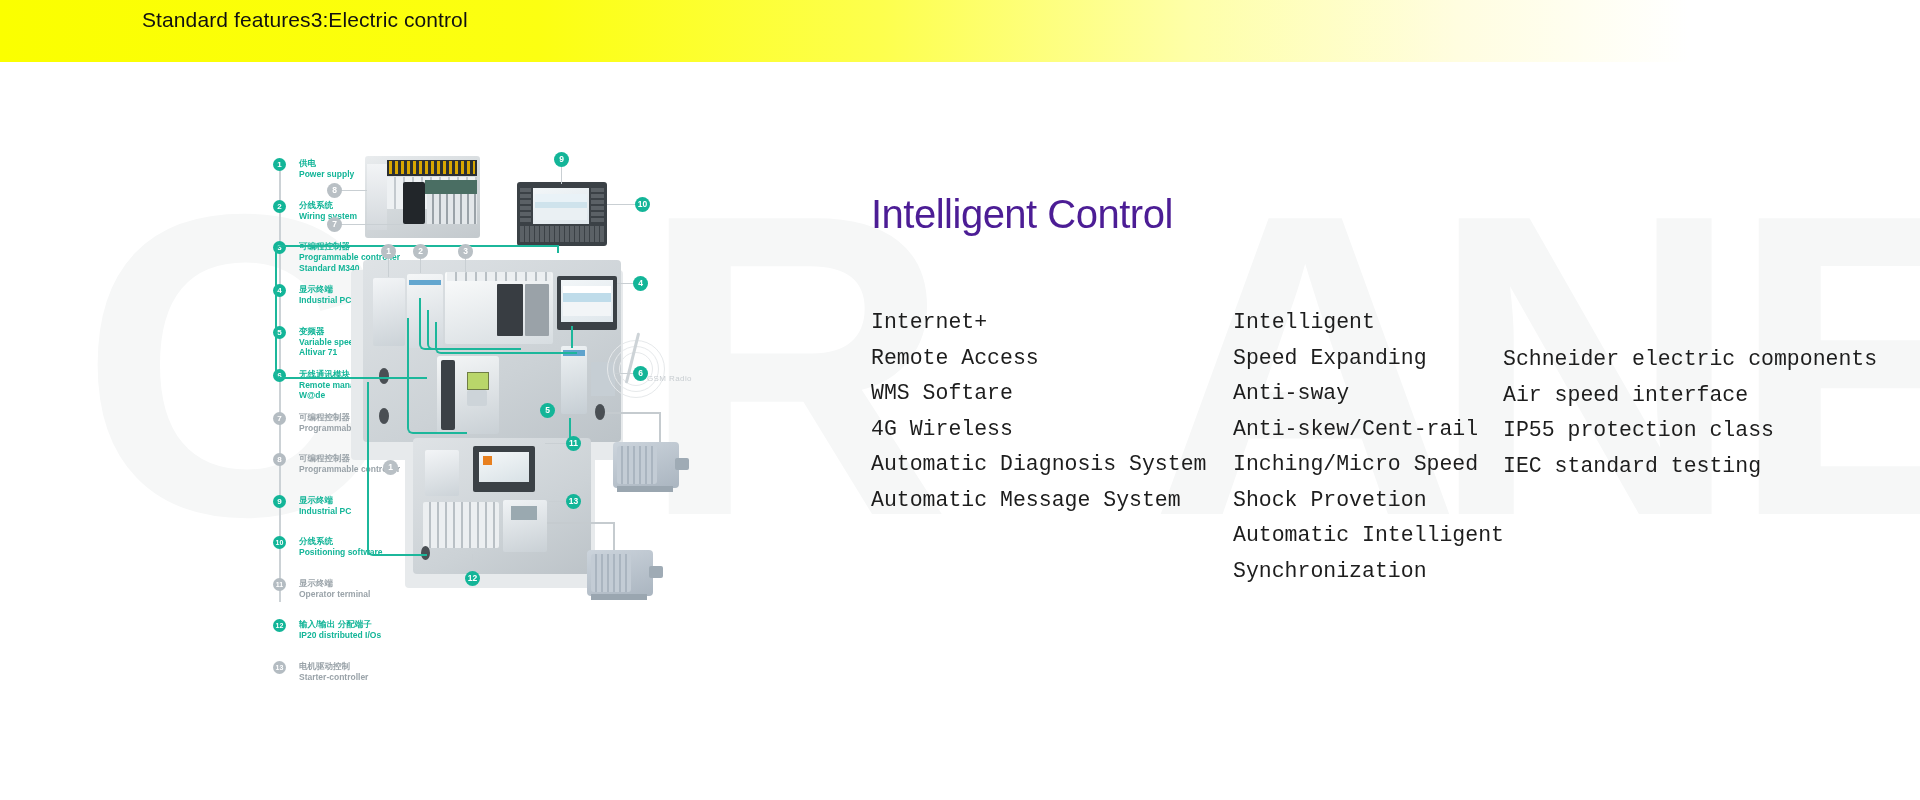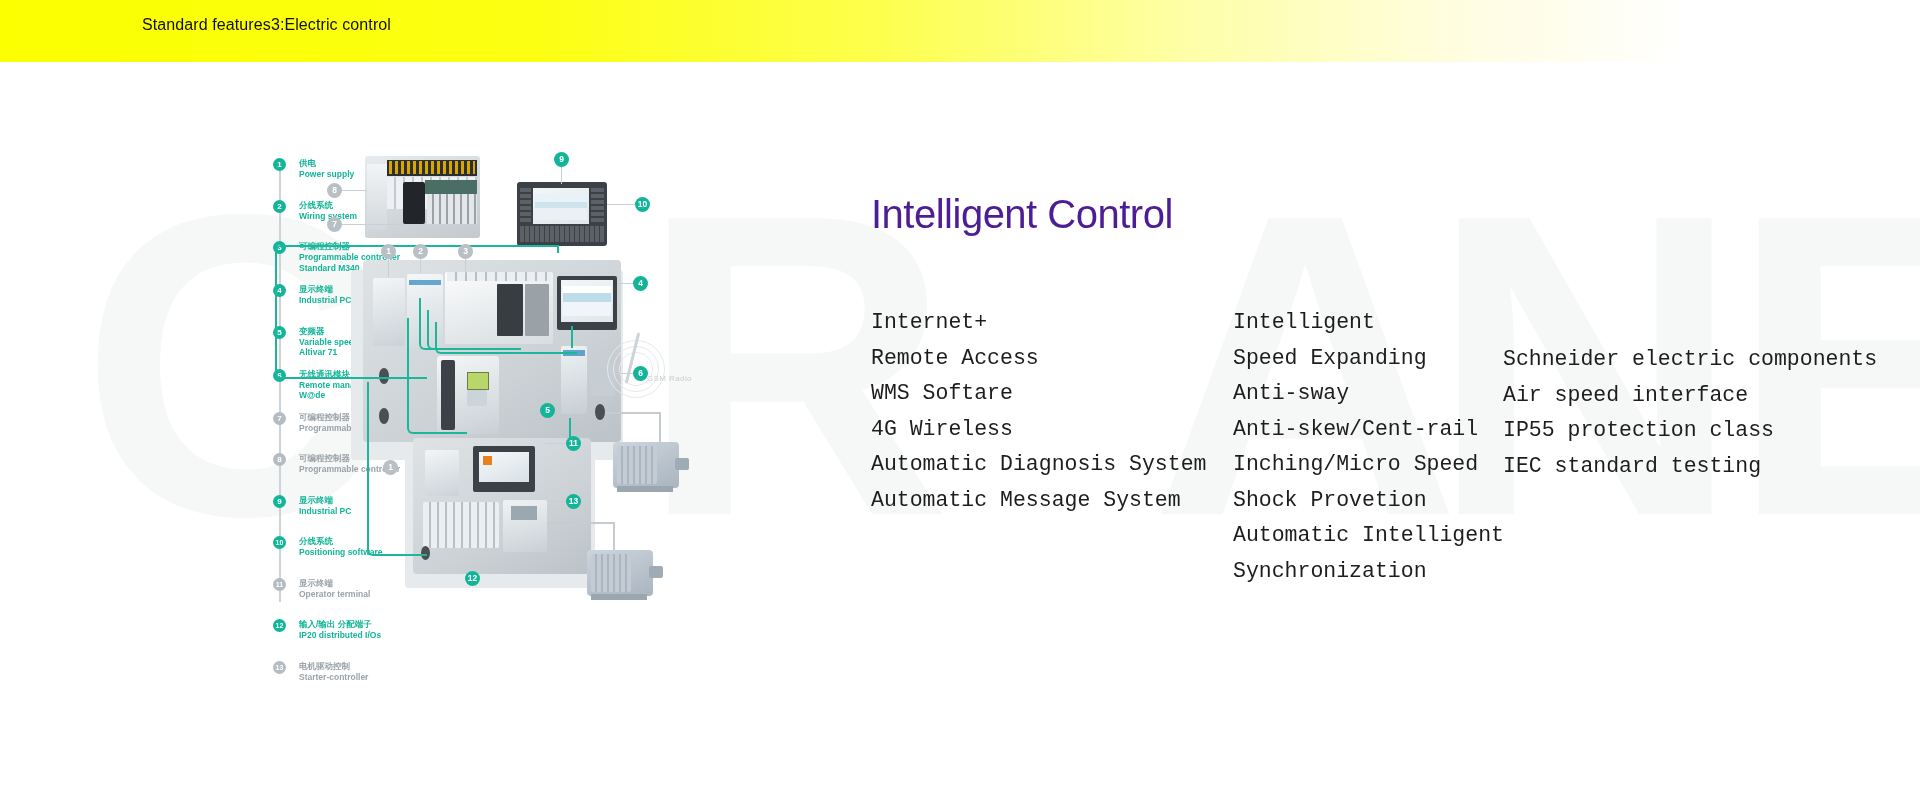--- a/index.html
+++ b/index.html
@@ -11,22 +11,22 @@
     overflow: hidden;
   }
   #page { position: relative; width: 1920px; height: 800px; background:#fff; overflow:hidden; }
 
   
   #header {
     position: absolute; left:0; top:0; width:1920px; height:62px;
     background: linear-gradient(to right, #fbff00 0%, #fcff12 28%, #fdff4e 46%, #feffa8 62%, #fffde0 76%, #ffffff 88%, #ffffff 100%);
   }
   #header-title {
-    position: absolute; left: 142px; top: 16px;
-    font-size: 16px; color: #111; letter-spacing: .1px; white-space: nowrap;
+    position: absolute; left: 142px; top: 8px;
+    font-size: 21px; color: #111; letter-spacing: .1px; white-space: nowrap;
   }
 
   
   .wm {
     position: absolute; color: #f6f7f7; font-weight: 700;
     font-family: "Liberation Sans", sans-serif; line-height: 1;
     user-select: none;
   }
 
   

